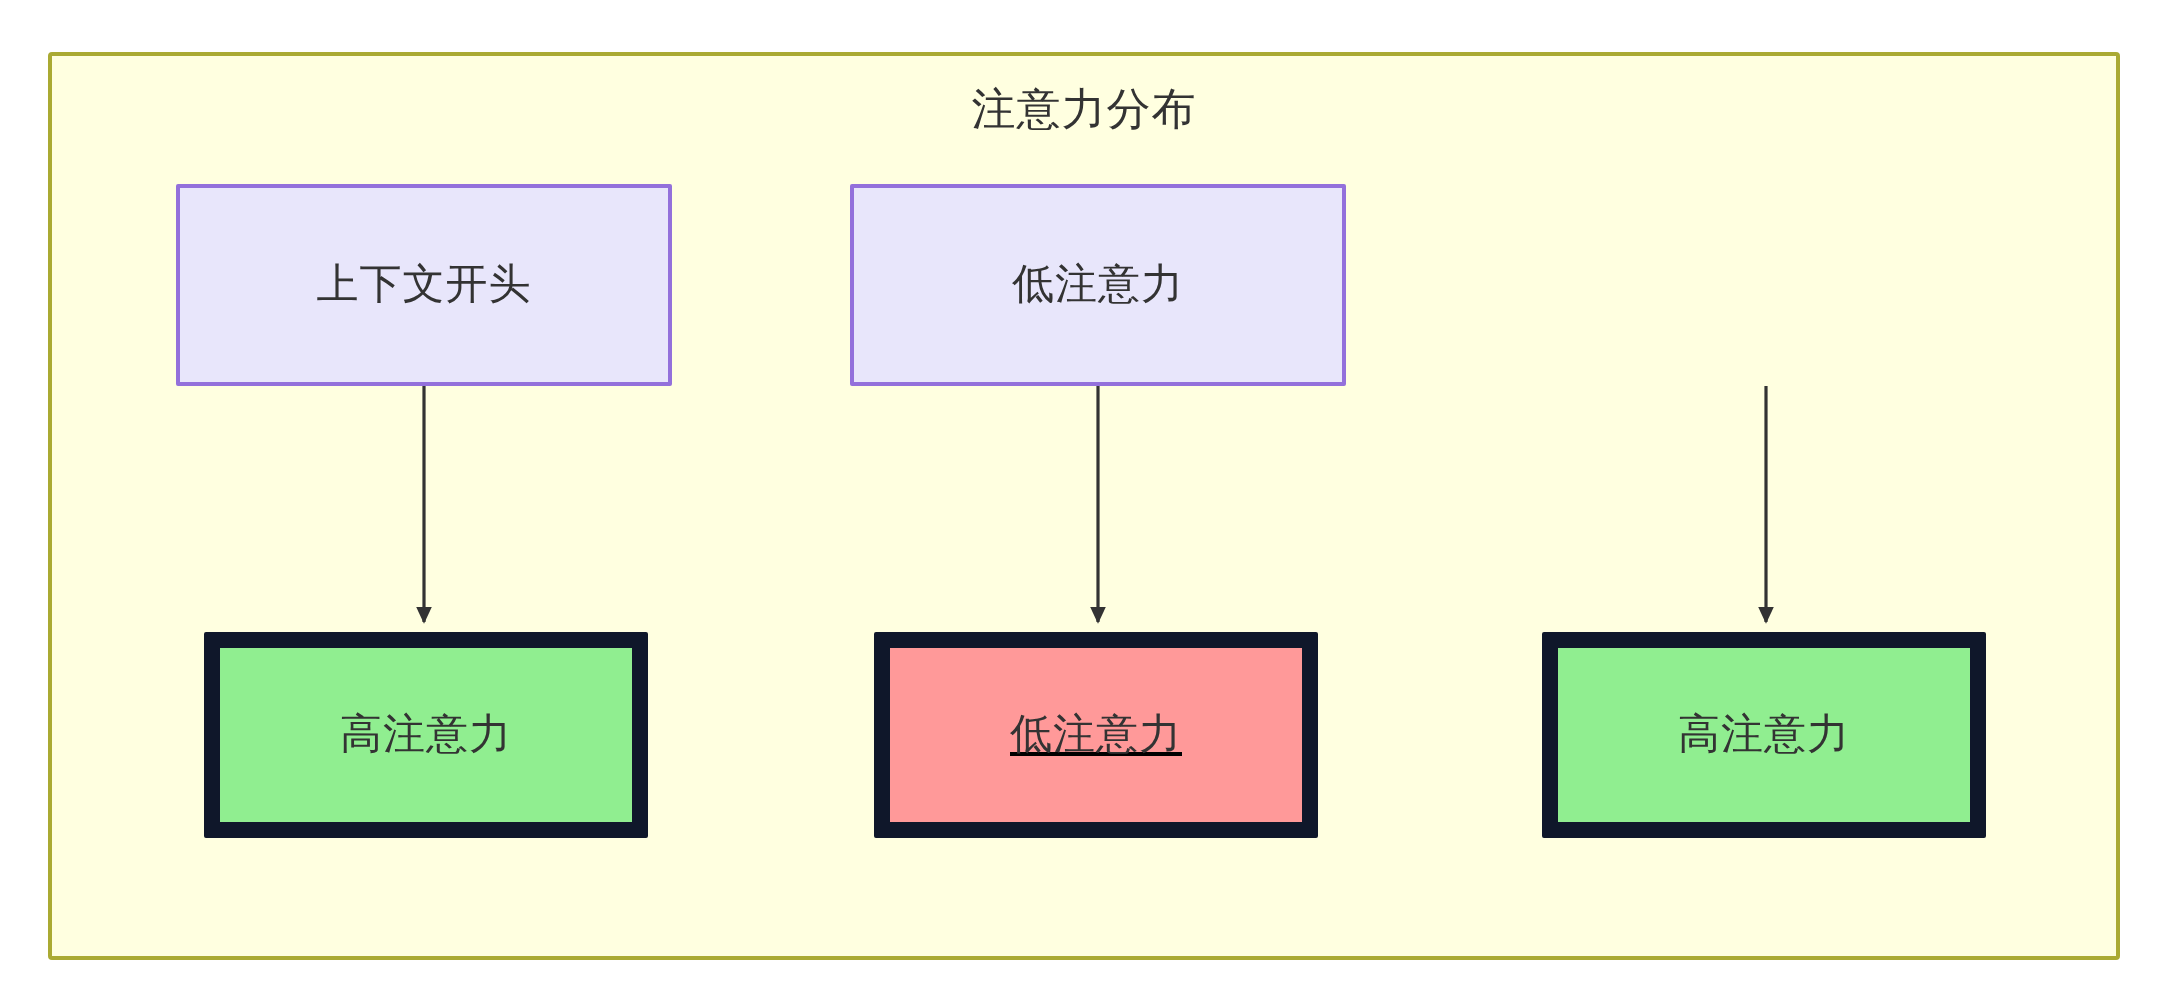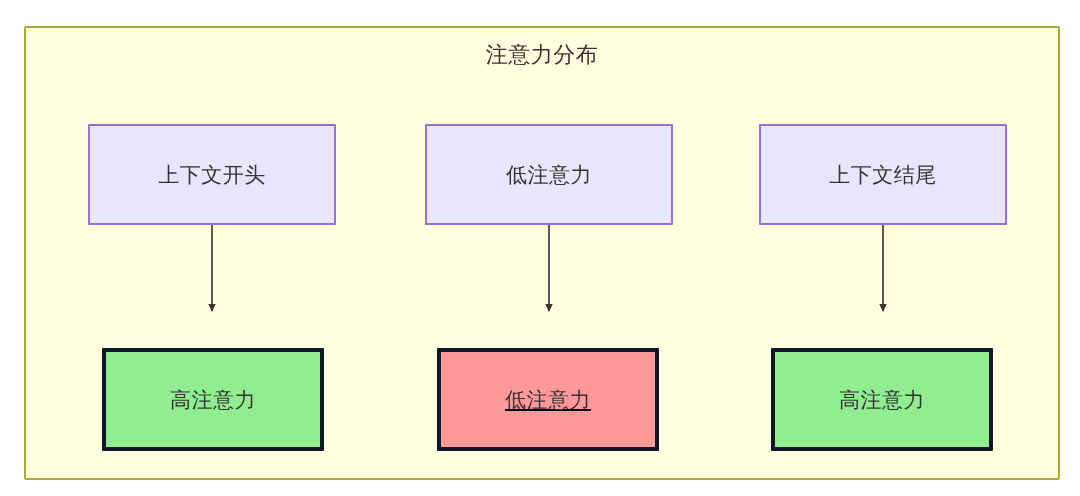--- a/index.html
+++ b/index.html
@@ -58,21 +58,20 @@
     pointer-events: none;
   }
 
   
   .node {
     position: absolute;
     box-sizing: border-box;
     display: flex;
     align-items: center;
     justify-content: center;
-    margin-top: 32px;
   }
 
   .node-label {
     font-size: 21px;
     line-height: 26px;
     color: #333333;
     white-space: nowrap;
     letter-spacing: 0.5px;
   }
 
@@ -80,21 +79,21 @@
   .node.context {
     background: #e8e6fb;
     border: 2px solid #9370db;
     border-radius: 1px;
     width: 248px;
     height: 101px;
   }
 
   
   .node.attention {
-    border: 4px solid #0f172a;
+    border: 8px solid #0f172a;
     border-radius: 1px;
     width: 222px;
     height: 103px;
   }
   .node.attention.high {
     background: #90ee90;
   }
   .node.attention.low {
     background: #f99;
     text-decoration: underline;
@@ -136,23 +135,20 @@
   </svg>
 
   <div class="node context col-1 row-top">
     <span class="node-label">上下文开头</span>
   </div>
 
   <div class="node context col-2 row-top">
     <span class="node-label">低注意力</span>
   </div>
 
-  <div class="node context col-3 row-top">
-    <span class="node-label">上下文结尾</span>
-  </div>
 
   <div class="node attention high col-1 row-bottom">
     <span class="node-label">高注意力</span>
   </div>
 
   <div class="node attention low col-2 row-bottom">
     <span class="node-label">低注意力</span>
   </div>
 
   <div class="node attention high col-3 row-bottom">

